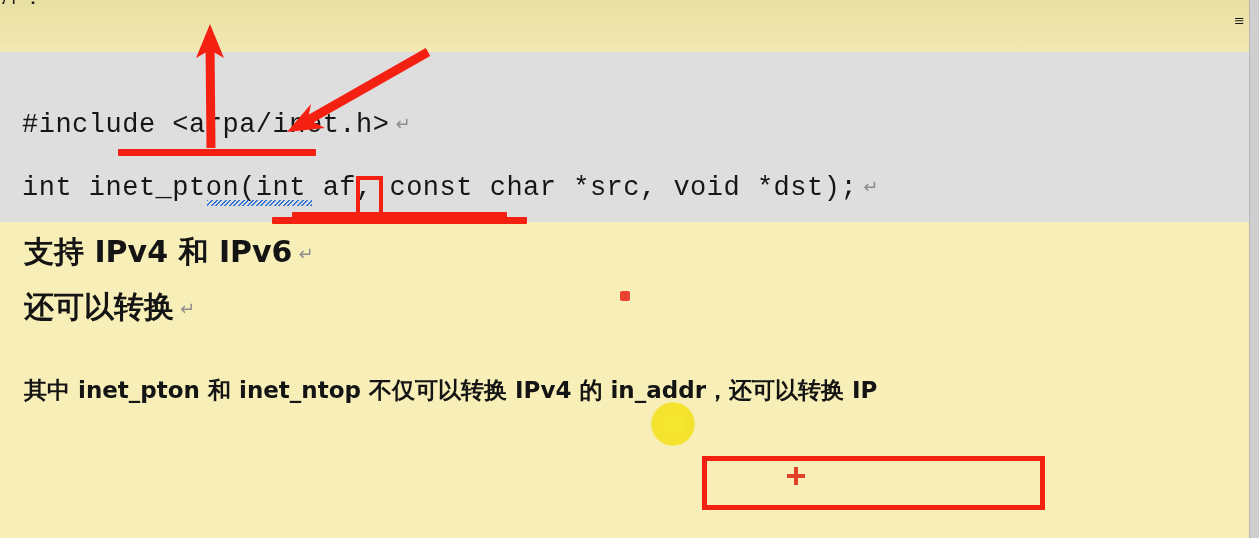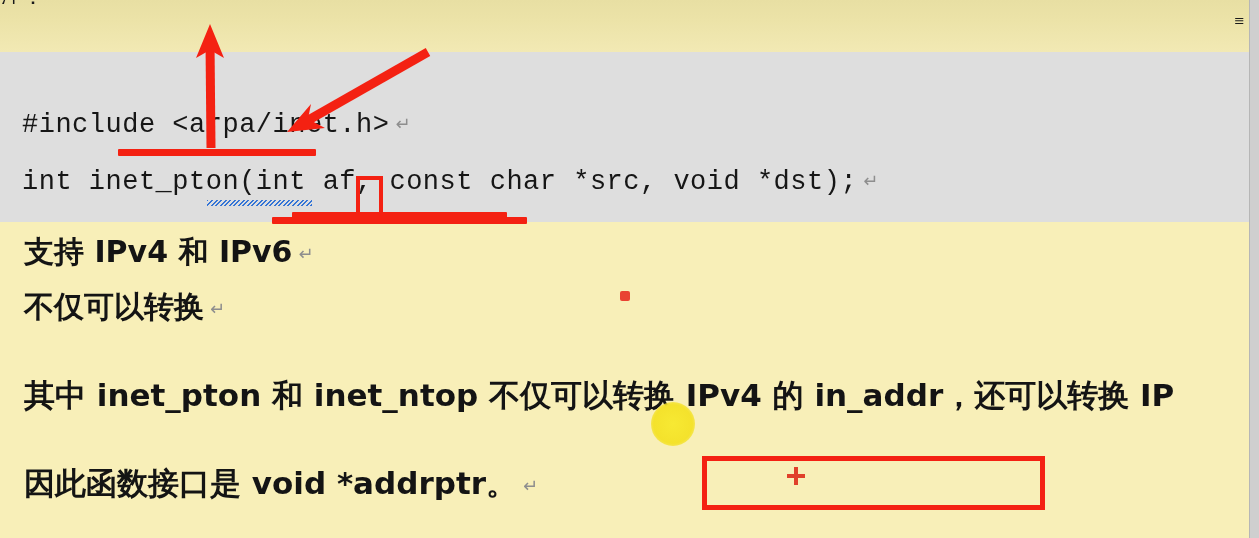--- a/index.html
+++ b/index.html
@@ -54,21 +54,21 @@
   .code-line {
     position: absolute;
     left: 22px;
     white-space: nowrap;
     font-family: "Liberation Mono", "DejaVu Sans Mono", monospace;
     font-size: 27px;
     letter-spacing: 0.5px;
     color: #161616;
   }
   .code-line.l1 { top: 58px; }
-  .code-line.l2 { top: 115px; }
+  .code-line.l2 { top: 121px; }
   .pilcrow {
     color: #8e8e8e;
     font-size: 18px;
     font-family: "DejaVu Sans", sans-serif;
     padding-left: 6px;
     vertical-align: 2px;
   }
 
   
   .squiggle {
@@ -87,21 +87,21 @@
     position: absolute;
     left: 24px;
     white-space: nowrap;
     color: #141414;
     font-family: "DejaVu Sans", "Liberation Sans", sans-serif;
     font-size: 30px;
     font-weight: 600;
   }
   .para.p1 { top: 232px; }
   .para.p2 { top: 287px; }
-  .para.p3 { top: 375px; font-size: 31px; }
+  .para.p3 { top: 375px; font-size: 23px; }
   .para.p4 { top: 463px; font-size: 31px; }
   .para .pilcrow { font-weight: 400; }
 
   
   .annot { position: absolute; pointer-events: none; }
 
   .red-underline {
     position: absolute;
     background: #f42112;
     border-radius: 1px;
@@ -191,30 +191,27 @@
 
     <div class="squiggle s1"></div>
 
   </div>
 
   <div class="para p1">
     <span>支持 IPv4 和 IPv6</span><span class="pilcrow">↵</span>
   </div>
 
   <div class="para p2">
-    <span>不仅可以转换</span><span class="pilcrow">↵</span>
+    <span>还可以转换</span><span class="pilcrow">↵</span>
   </div>
 
   <div class="para p3">
     <span>其中 inet_pton 和 inet_ntop 不仅可以转换 IPv4 的 in_addr，还可以转换 IP</span>
   </div>
 
-  <div class="para p4">
-    <span>因此函数接口是 void *addrptr。</span><span class="pilcrow">↵</span>
-  </div>
 
   <svg class="annot" style="left:0;top:0;width:1259px;height:538px;">
 
     <g>
       <line x1="211" y1="148" x2="210" y2="42" stroke="#f42112" stroke-width="9" stroke-linecap="butt"></line>
       <polygon points="210,24 196,58 210,50 224,58" fill="#f42112"></polygon>
     </g>
 
     <g>
       <line x1="428" y1="52" x2="305" y2="122" stroke="#f42112" stroke-width="9" stroke-linecap="butt"></line>

